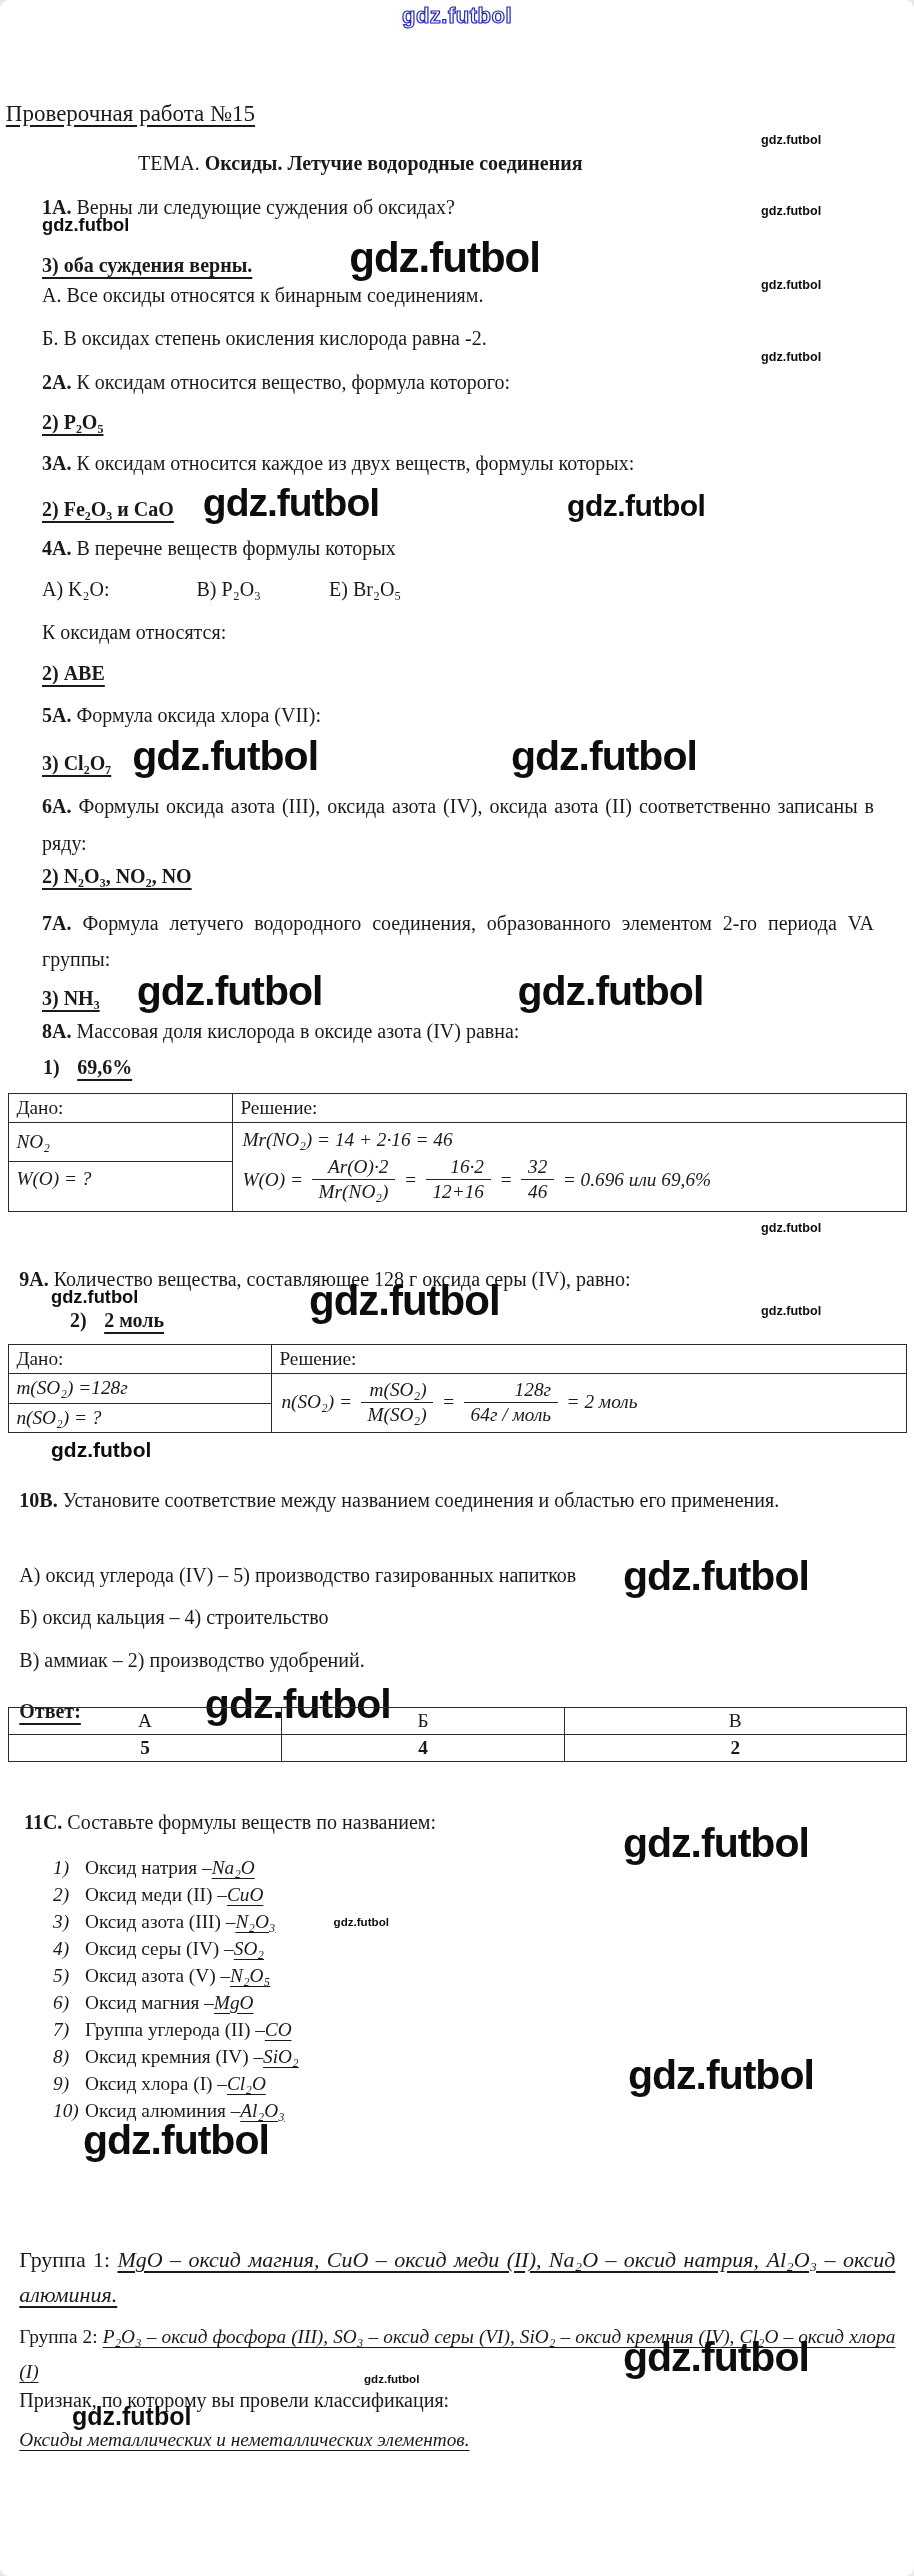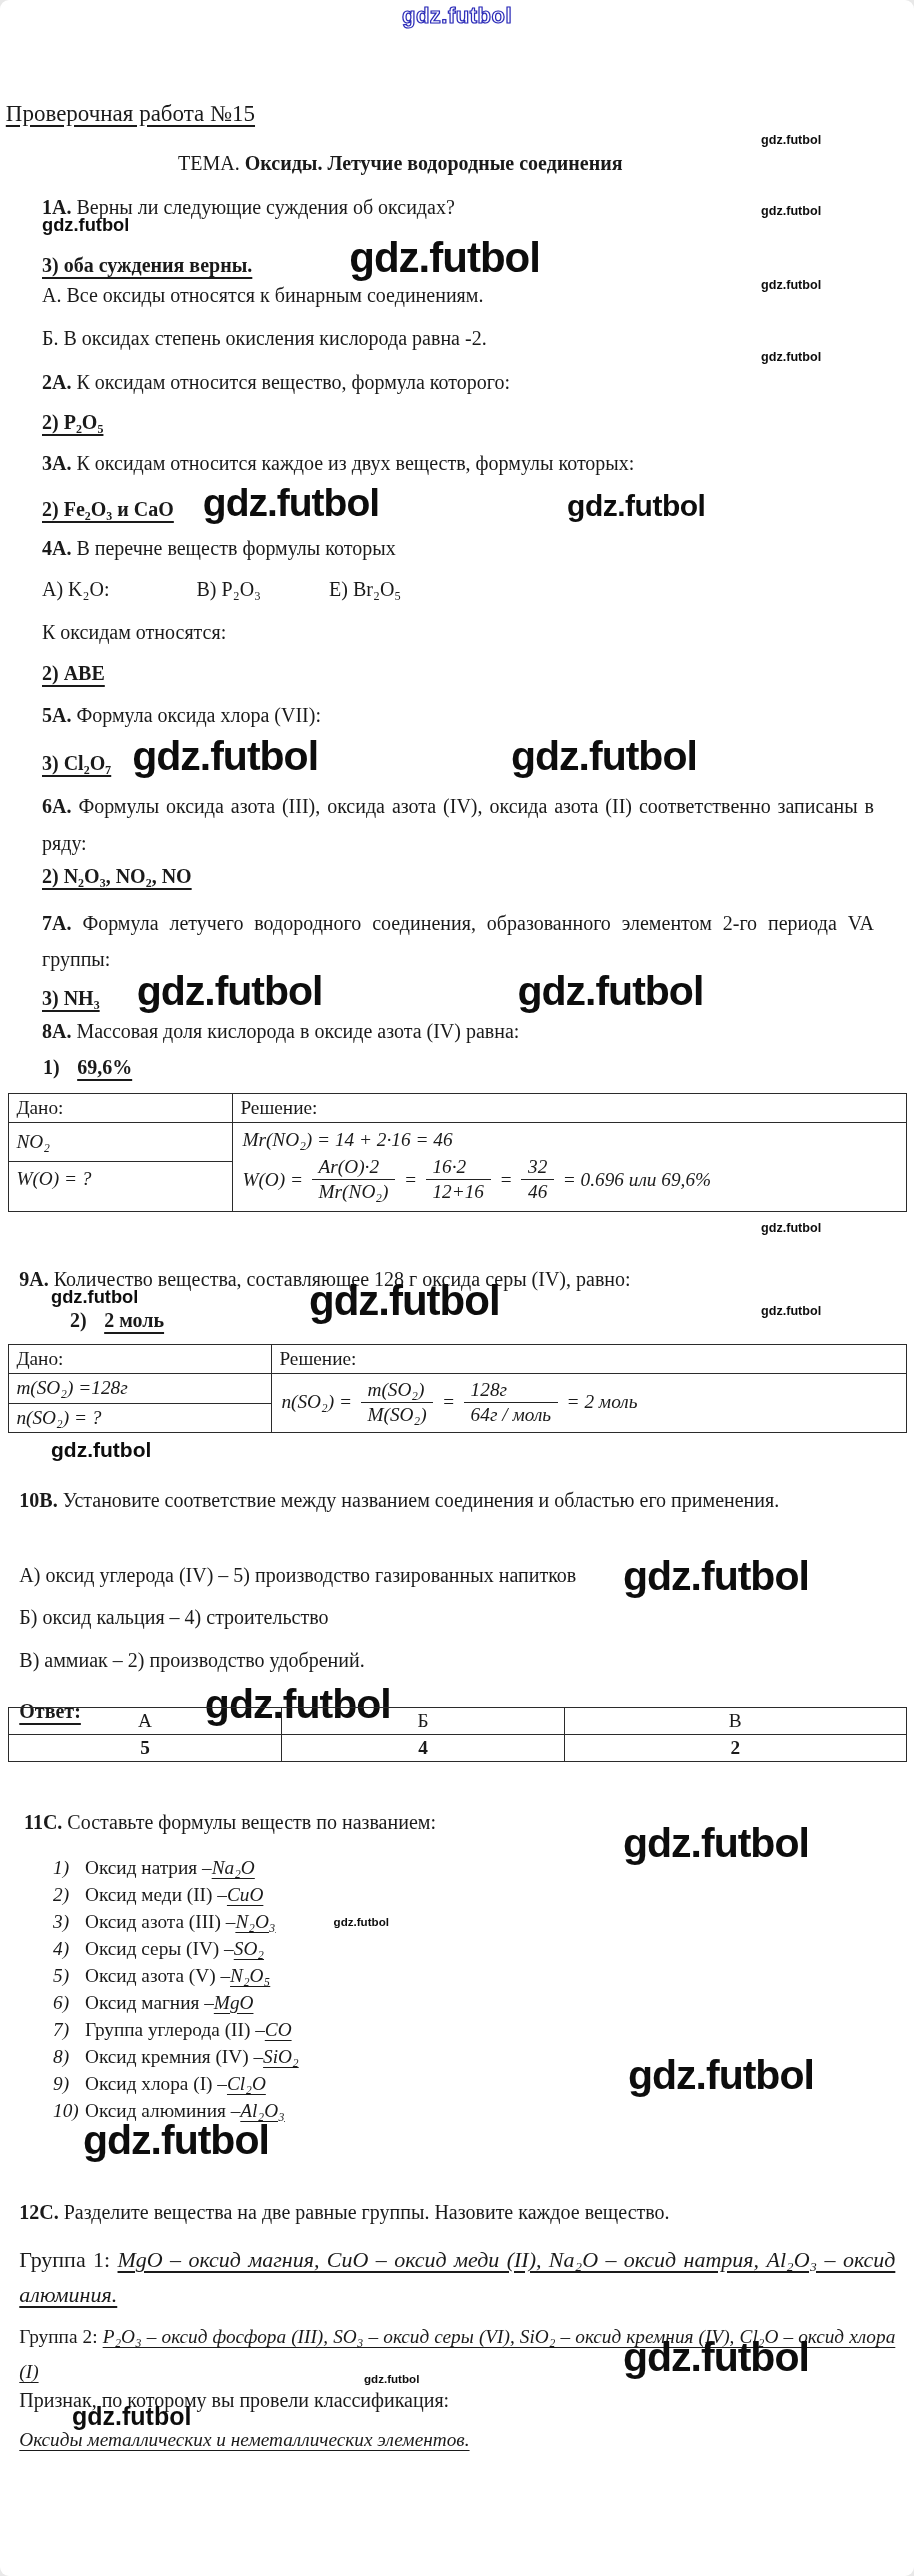--- a/index.html
+++ b/index.html
@@ -36,21 +36,21 @@
   .dtable{
     border:1.9px solid #2b2b2b;
     display:grid;
     box-sizing:border-box;
     font-size:19.3px;
   }
   .dt-cell{box-sizing:border-box;padding:2.9px 7.7px;}
   .dt-head{border-bottom:1.9px solid #2b2b2b;}
   .dt-left{border-right:1.9px solid #2b2b2b;}
   .eq{font-style:italic;font-size:19.3px;white-space:nowrap;}
-  .frac{display:inline-block;vertical-align:middle;text-align:left;}
+  .frac{display:inline-block;vertical-align:middle;text-align:right;}
   .frac .top{display:block;border-bottom:1.4px solid #222;padding:0 6.8px 1px;}
   .frac .bot{display:block;padding:1px 6.8px 0;}
   .eqrow{display:flex;align-items:center;gap:8.7px;}
   
   .atable{border:1.9px solid #2b2b2b;display:grid;grid-template-columns:30.5% 31.5% 38%;box-sizing:border-box;}
   .atable .hcell{border-bottom:1.9px solid #2b2b2b;}
   .atable .cell{text-align:center;font-size:19.3px;padding:1.9px 0;box-sizing:border-box;}
   .atable .cb{border-right:1.9px solid #2b2b2b;}
   
   .li-row{height:27px;display:flex;align-items:center;font-size:19.3px;}
@@ -61,21 +61,21 @@
 </head>
 <body>
 
 <div id="page">
 
   <div class="abs wm wm-blue" style="top:2.9px;left:0;right:0;text-align:center;">gdz.futbol</div>
 
   <div class="abs u" style="top:101px;left:5.8px;font-size:23px;">Проверочная работа №15</div>
   <div class="abs wm wm-tiny" style="top:134px;left:761px;">gdz.futbol</div>
 
-  <div class="abs t" style="top:152px;left:138px;margin-left:40px;">
+  <div class="abs t" style="top:152px;left:138px;">
     <span>ТЕМА.</span>
     <span class="bold">Оксиды. Летучие водородные соединения</span>
   </div>
 
   <div class="abs t" style="top:196px;left:42px;">
     <span class="bold">1А.</span>
     <span>Верны ли следующие суждения об оксидах?</span>
   </div>
   <div class="abs wm wm-tiny" style="top:205px;left:761px;">gdz.futbol</div>
   <div class="abs wm wm-smallbold" style="top:216px;left:42px;">gdz.futbol</div>
@@ -295,24 +295,20 @@
     </div>
     <div class="li-row">
       <span class="li-num" style="width:32px;">10)</span>
       <span>Оксид алюминия – </span>
       <span class="li-f">Al₂O₃</span>
     </div>
   </div>
   <div class="abs wm wm-big" style="top:2055px;left:628px;font-size:41px;">gdz.futbol</div>
   <div class="abs wm wm-big" style="top:2120px;left:83px;font-size:41px;">gdz.futbol</div>
 
-  <div class="abs t" style="top:2201px;left:19.3px;">
-    <span class="bold">12С.</span>
-    <span>Разделите вещества на две равные группы. Назовите каждое вещество.</span>
-  </div>
   <div class="abs t just" style="top:2242px;left:19.3px;width:876px;line-height:35px;font-size:22px;">
     <span>Группа 1: </span>
     <span class="it u">MgO – оксид магния, CuO – оксид меди (II), Na₂O – оксид натрия, Al₂O₃ – оксид алюминия.</span>
   </div>
   <div class="abs t just" style="top:2319px;left:19.3px;width:876px;line-height:35px;font-size:19.3px;">
     <span>Группа 2: </span>
     <span class="it u">P₂O₃ – оксид фосфора (III), SO₃ – оксид серы (VI), SiO₂ – оксид кремния (IV), Cl₂O – оксид хлора (I)</span>
   </div>
   <div class="abs wm wm-big" style="top:2337px;left:623px;font-size:41px;">gdz.futbol</div>
   <div class="abs wm wm-tiny" style="top:2373px;left:364px;font-size:11.6px;">gdz.futbol</div>

